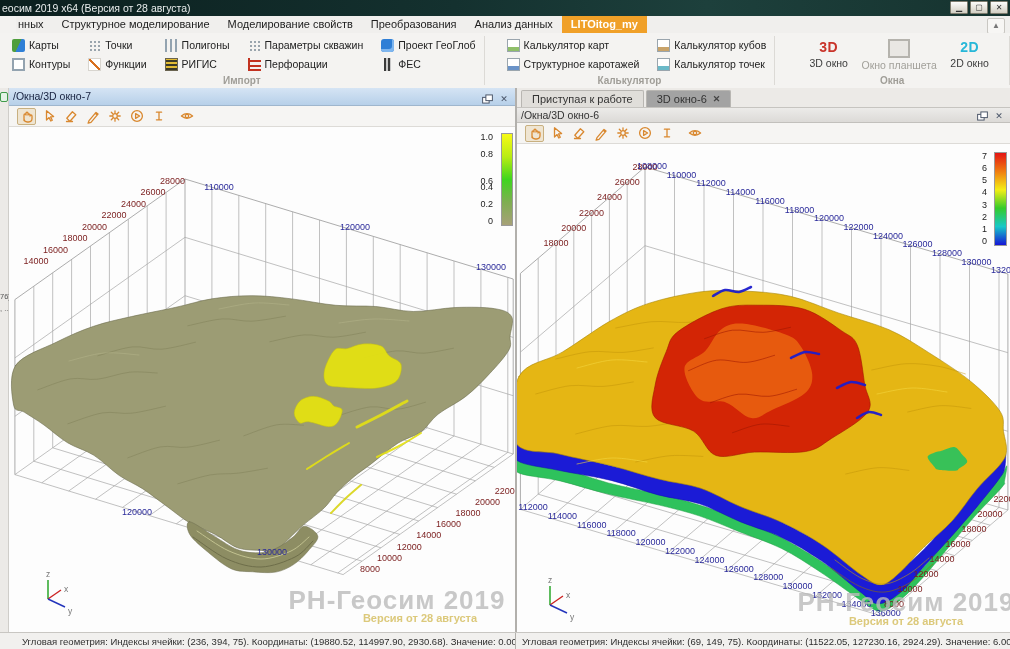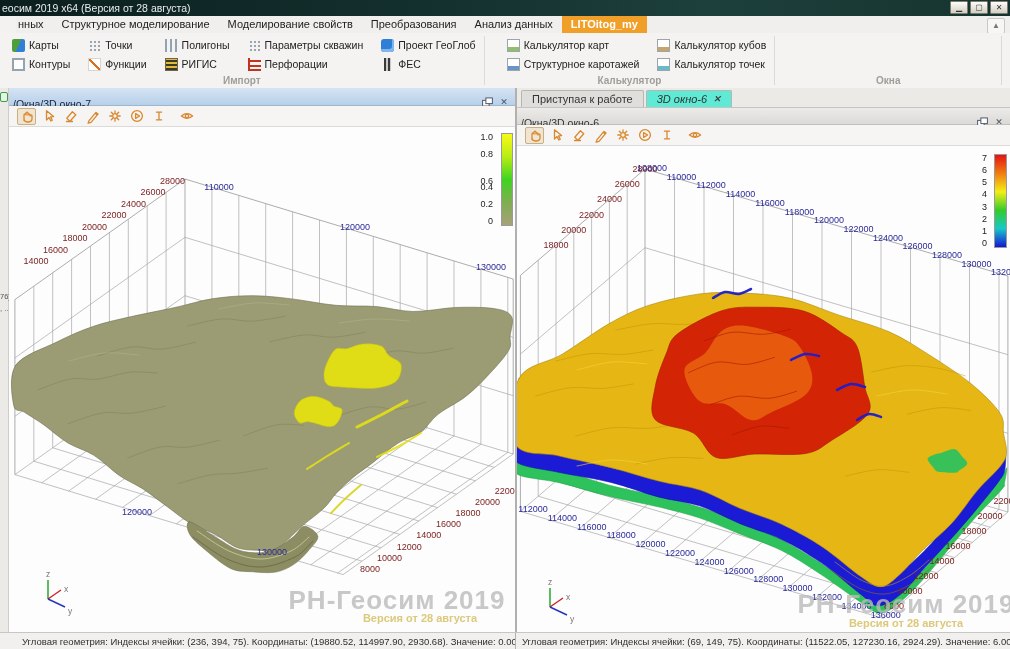--- a/index.html
+++ b/index.html
@@ -55,28 +55,28 @@
   
   .workspace{position:absolute;left:0;top:88px;width:1010px;height:545px;display:flex;}
   .dock-strip{width:9px;background:#eceae7;border-right:1px solid #cfcdc9;position:relative;box-sizing:border-box;}
   .dock-icon{position:absolute;left:0px;top:4px;width:8px;height:10px;border:1px solid #3f9a4a;border-radius:2px;box-sizing:border-box;background:#e4f3e6;}
   .dock-frag{position:absolute;left:0;font-size:7.5px;color:#555;white-space:nowrap;overflow:hidden;width:9px;}
   .pane{display:flex;flex-direction:column;background:#fff;}
   .pane.left{width:506px;}
   .splitter{width:2px;background:#b2b0ac;}
   .pane.right{width:493px;}
   .win-title{height:18px;background:linear-gradient(#d5e4f4,#b7d0e9);border-bottom:1px solid #9fb6cd;
-    font-size:10.5px;line-height:17px;color:#17213f;padding:8px 4px;display:flex;align-items:flex-start;box-sizing:border-box;}
+    font-size:10.5px;line-height:17px;color:#17213f;padding:0 4px;display:flex;align-items:flex-end;box-sizing:border-box;}
   .win-title.gray{height:15px;background:linear-gradient(#ecebe9,#dcdad7);border-bottom:1px solid #c2c0bc;line-height:14px;color:#333;}
   .win-title .path{flex:1;white-space:nowrap;overflow:hidden;}
   .wt-ic{width:14px;height:12px;margin-left:3px;color:#4a5568;font-size:9px;line-height:12px;text-align:center;}
   .doc-tabs{height:19px;background:#eceae7;border-bottom:1px solid #c6c4c0;display:flex;align-items:flex-end;padding:0 0 0 4px;}
   .dtab{font-size:11px;padding:2px 10px 2px 10px;border:1px solid #b8b6b2;border-bottom:none;background:#e0deda;
     color:#333;margin-right:2px;border-radius:2px 2px 0 0;display:flex;gap:6px;align-items:center;white-space:nowrap;}
-  .dtab.active{background:#5eead4;font-style:italic;}
+  .dtab.active{background:#a3a3a3;}
   .dtab .close{font-weight:bold;font-size:9px;color:#444;}
   .win-toolbar{height:20px;background:#f6f5f3;border-bottom:1px solid #dddbd7;display:flex;align-items:center;padding-left:8px;gap:3px;}
   .tbtn{width:19px;height:17px;display:flex;align-items:center;justify-content:center;border-radius:2px;}
   .tbtn.sel{background:#efe5d2;border:1px solid #c8b080;box-sizing:border-box;}
   .tbtn svg{display:block;}
   .viewport{position:relative;flex:1;background:#fdfdfd;overflow:hidden;}
   .viewport svg.scene{position:absolute;left:0;top:0;}
   
   .colorbar{position:absolute;width:46px;}
   .cb-bar{position:absolute;right:0;top:0;border:1px solid #9a9a9a;box-sizing:border-box;}
@@ -180,20 +180,34 @@
           </div>
           <div class="rbtn">
             <span class="ic ic-calc cp"></span>
             <span>Калькулятор точек</span>
           </div>
         </div>
       <div class="glabel">Калькулятор</div>
     </div>
     <div class="vsep"></div>
     <div class="rgroup" style="min-width:200px;">
+      <div class="bigrow" id="grid-windows">
+          <div class="bigbtn">
+            <div class="glyph" style="color: rgb(201, 52, 42);">3D</div>
+            <div class="blabel">3D окно</div>
+          </div>
+          <div class="bigbtn disabled">
+            <div class="tablet-ic"></div>
+            <div class="blabel">Окно планшета</div>
+          </div>
+          <div class="bigbtn">
+            <div class="glyph" style="color: rgb(39, 183, 216);">2D</div>
+            <div class="blabel">2D окно</div>
+          </div>
+        </div>
       <div class="glabel">Окна</div>
     </div>
     <div class="vsep"></div>
   </div>
 
   <div class="workspace">
     <div class="dock-strip">
       <div class="dock-icon"></div>
       <div class="dock-frag" style="top:204px;">76]</div>
       <div class="dock-frag" style="top:216px;">, ...</div>

